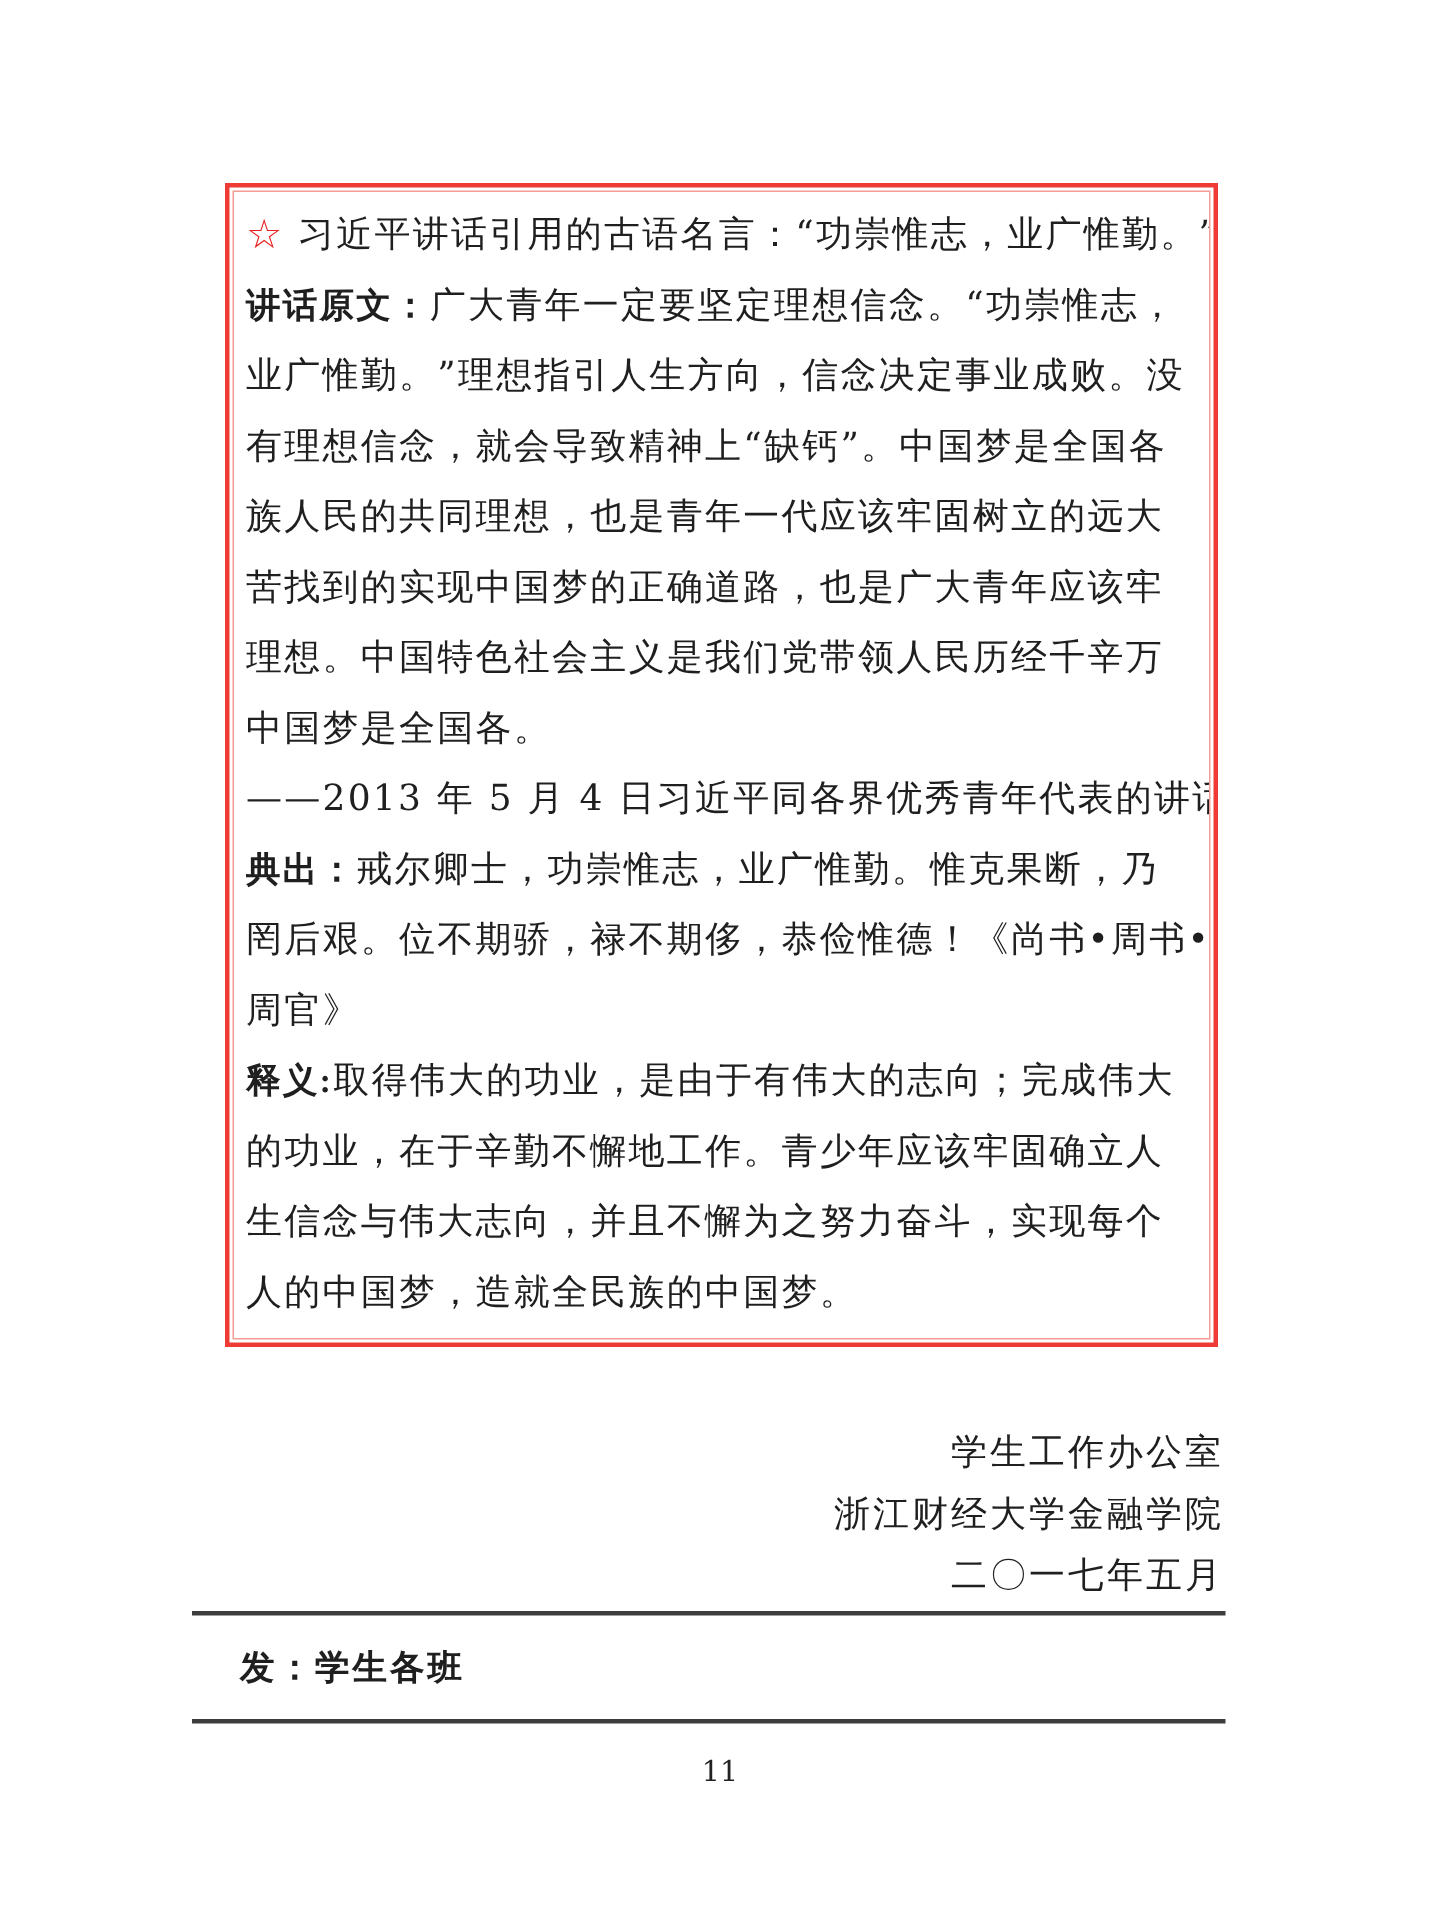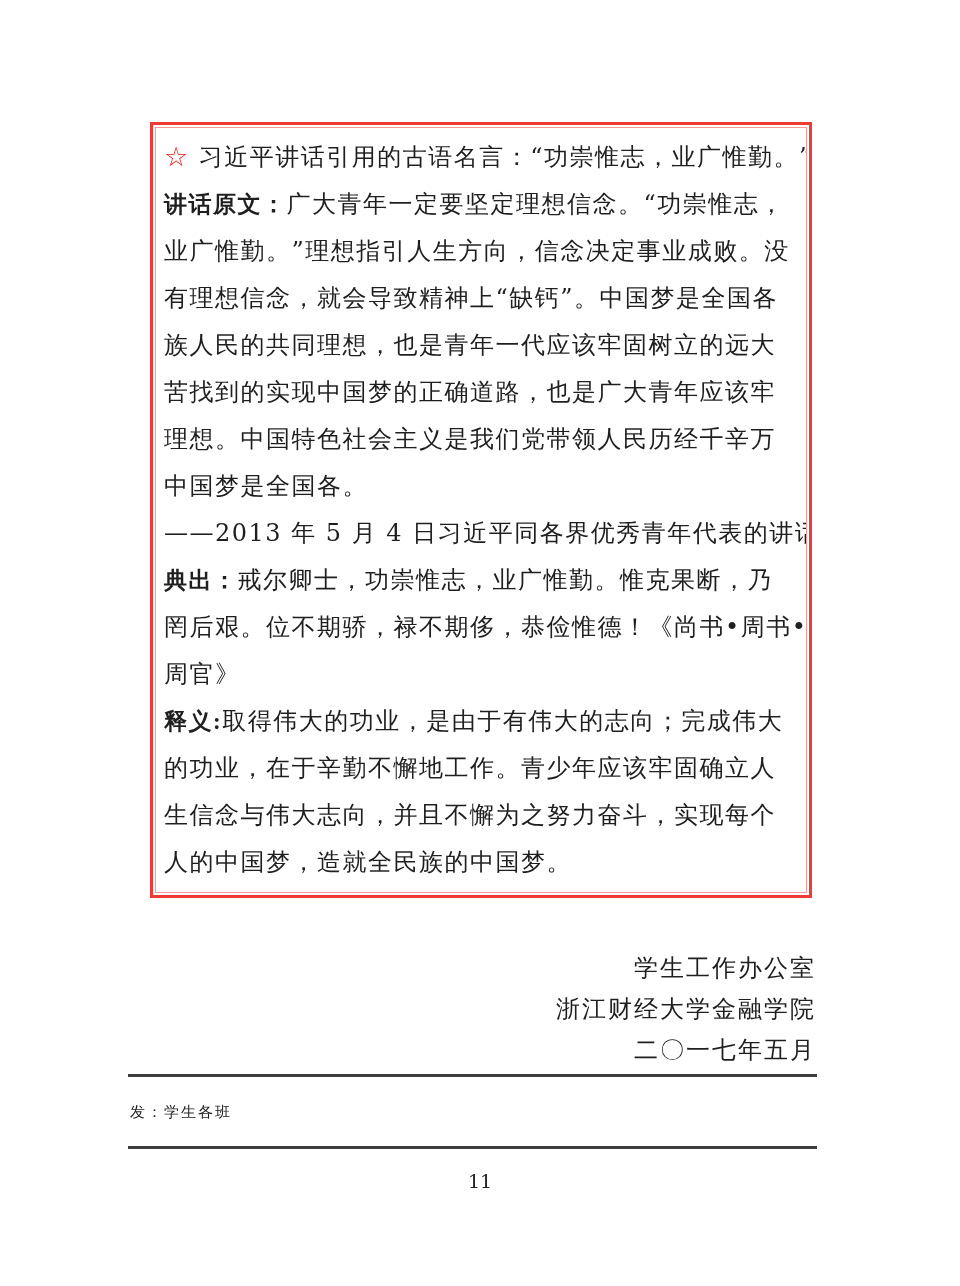--- a/index.html
+++ b/index.html
@@ -72,25 +72,26 @@
     left: 128px;
     width: 689px;
     height: 3px;
     background: #3d3d3d;
   }
   .rule-top { top: 1074px; }
   .rule-bottom { top: 1146px; }
   
   .distribution {
     position: absolute;
-    left: 130px;
+    left: 160px;
     top: 1095px;
-    font-size: 15px;
+    font-size: 23px;
     letter-spacing: 2px;
     line-height: 34px;
+    font-weight: bold;
   }
   
   .page-number {
     position: absolute;
     left: 0;
     top: 1170px;
     width: 960px;
     text-align: center;
     font-size: 19px;
     color: #222222;

